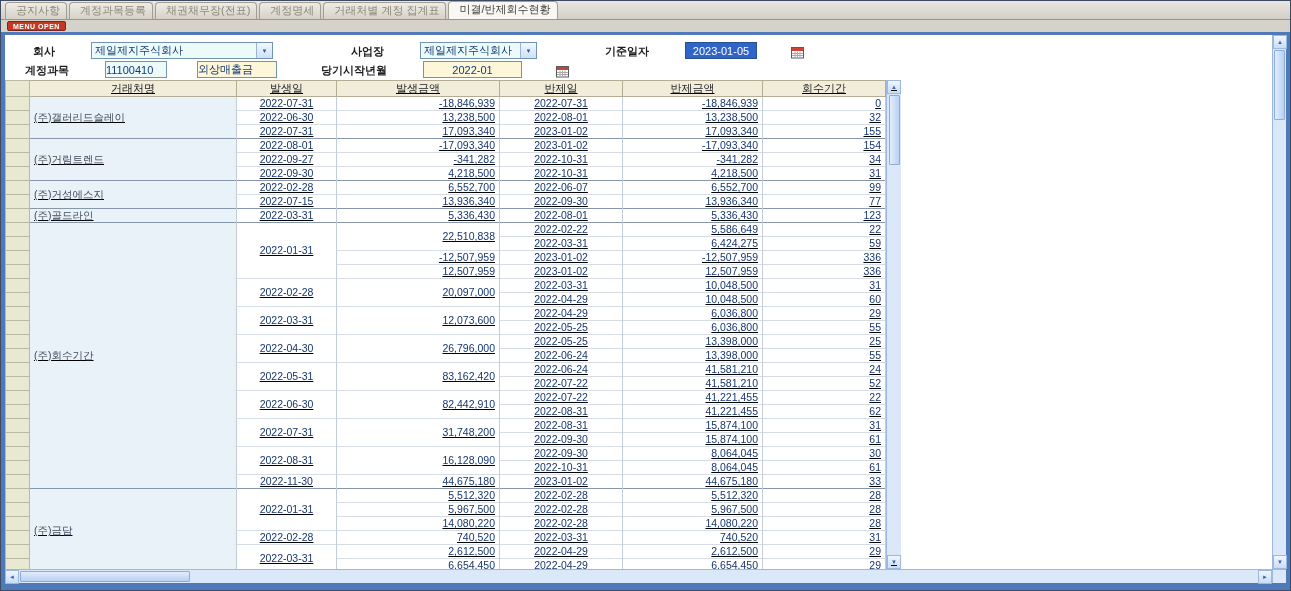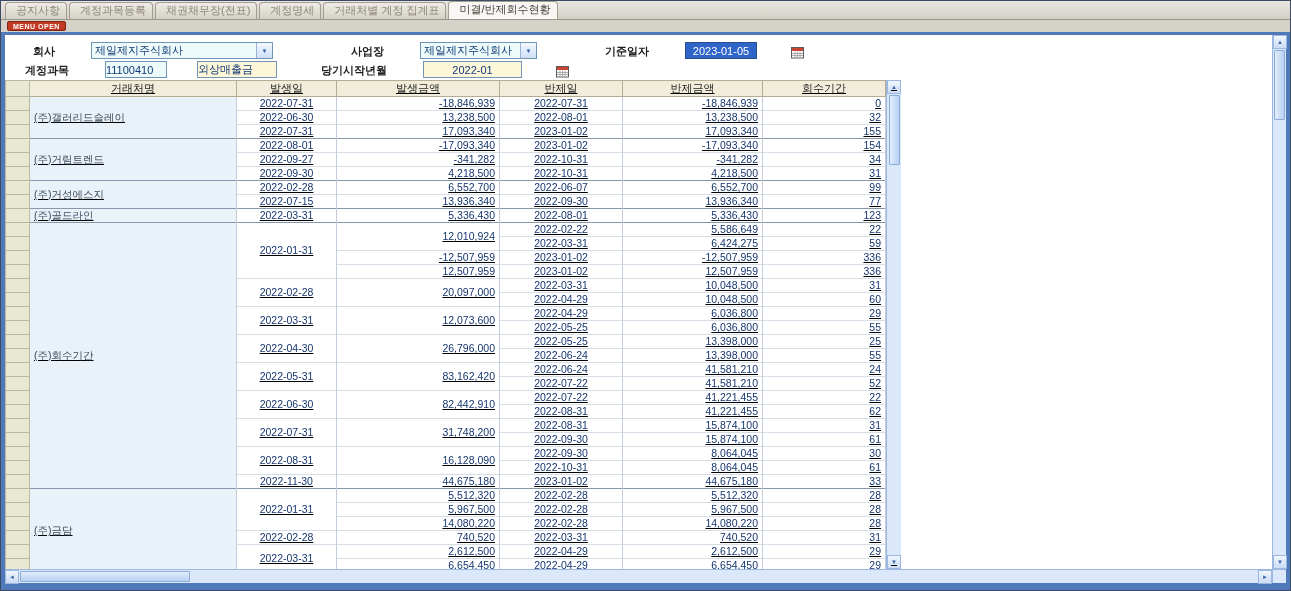--- a/index.html
+++ b/index.html
@@ -264,21 +264,21 @@
                 <td class="c-date">2022-03-31</td>
                 <td class="c-amt">5,336,430</td>
                 <td class="c-date">2022-08-01</td>
                 <td class="c-amt">5,336,430</td>
                 <td class="c-days">123</td>
               </tr>
               <tr class="gs">
                 <td class="rowhead"></td>
                 <td class="c-name" rowspan="19">(주)회수기간</td>
                 <td class="c-date" rowspan="4">2022-01-31</td>
-                <td class="c-amt" rowspan="2">12,010,924</td>
+                <td class="c-amt" rowspan="2">22,510,838</td>
                 <td class="c-date">2022-02-22</td>
                 <td class="c-amt">5,586,649</td>
                 <td class="c-days">22</td>
               </tr>
               <tr>
                 <td class="rowhead"></td>
                 <td class="c-date">2022-03-31</td>
                 <td class="c-amt">6,424,275</td>
                 <td class="c-days">59</td>
               </tr>

